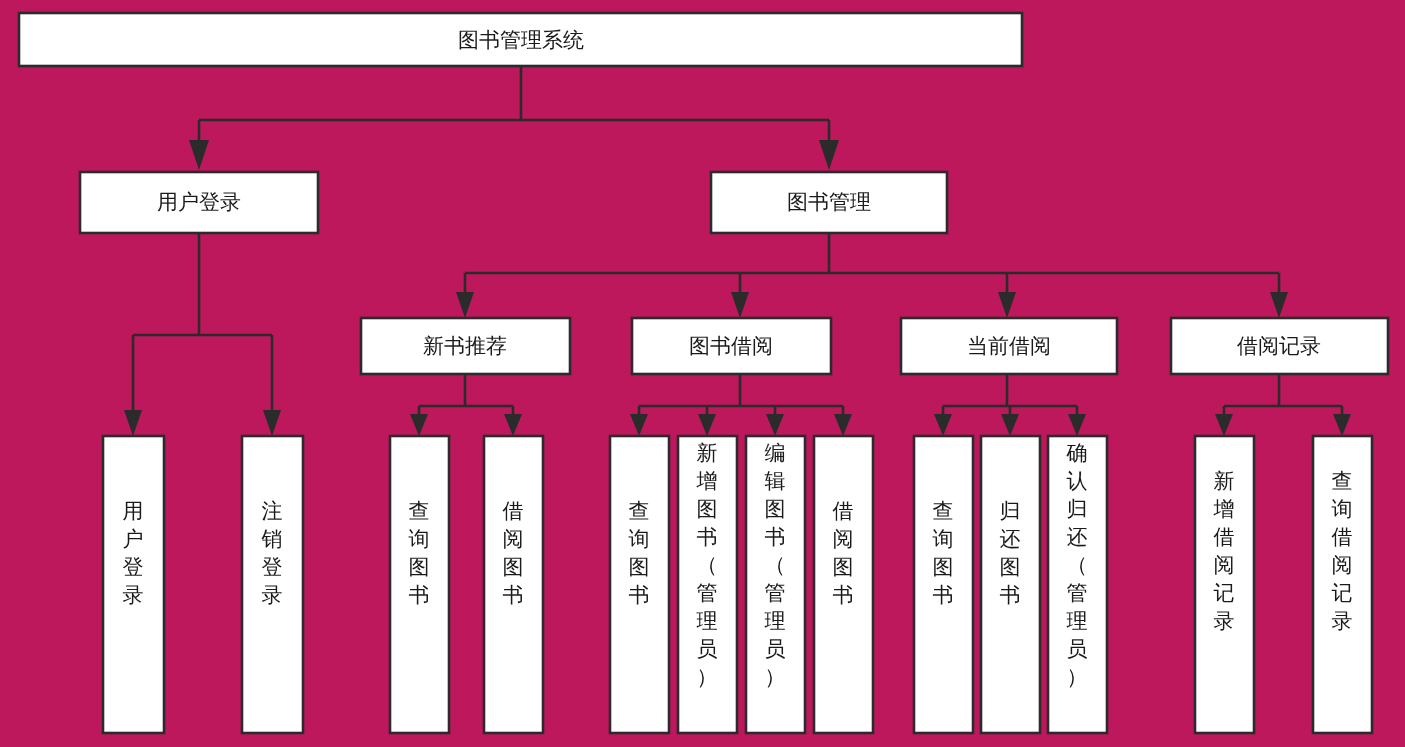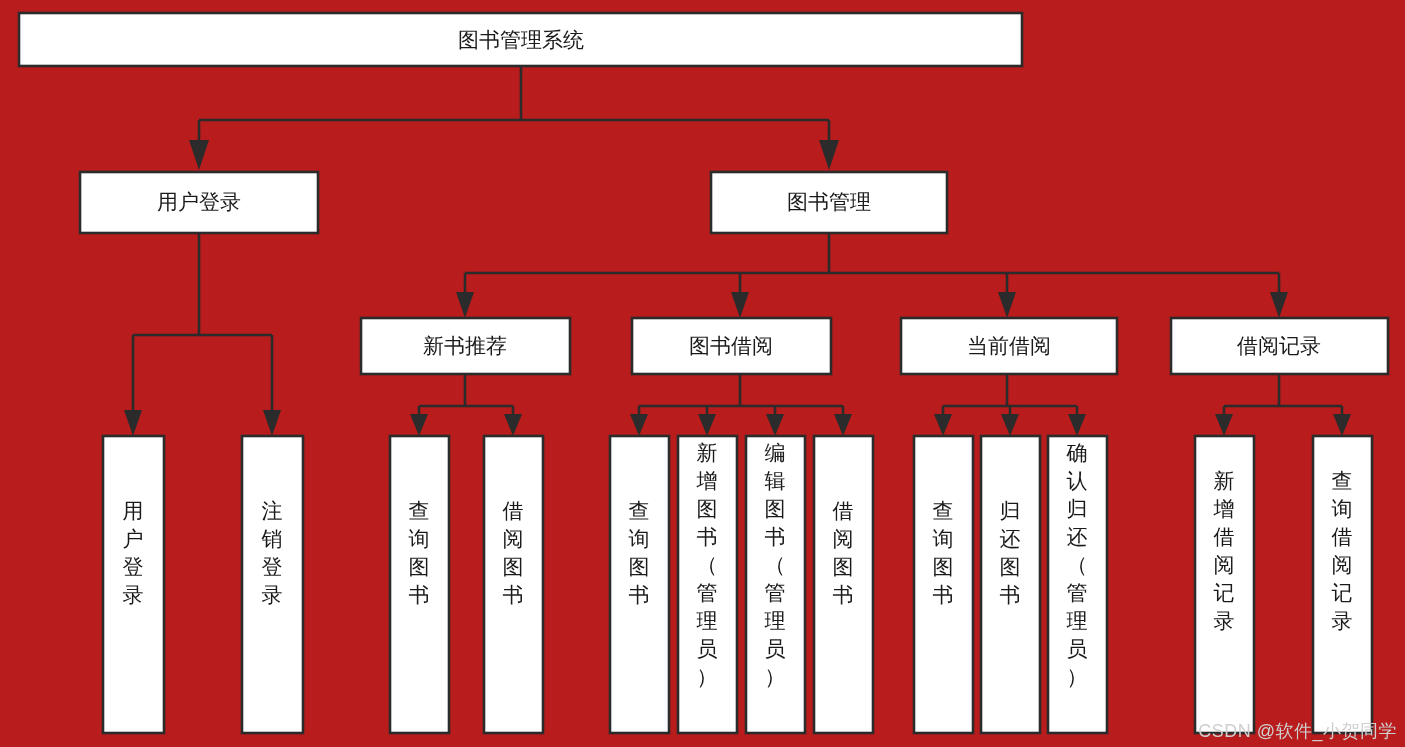--- a/index.html
+++ b/index.html
@@ -10,21 +10,21 @@
   body {
     width: 1405px;
     height: 747px;
     overflow: hidden;
     font-family: "Liberation Sans", "DejaVu Sans", sans-serif;
   }
   #diagram-root {
     position: relative;
     width: 1405px;
     height: 747px;
-    background: #b91c1c;
+    background: #be185d;
   }
   svg.diagram-canvas {
     position: absolute;
     left: 0;
     top: 0;
     width: 1405px;
     height: 747px;
     display: block;
   }
   .node-box {
@@ -242,15 +242,14 @@
       <text class="node-label-vertical" x="1224" y="488"><tspan x="1224" y="488">新</tspan><tspan x="1224" y="516">增</tspan><tspan x="1224" y="544">借</tspan><tspan x="1224" y="572">阅</tspan><tspan x="1224" y="600">记</tspan><tspan x="1224" y="628">录</tspan></text>
     </g>
 
     <g>
       <rect class="node-box" x="1313" y="436" width="59" height="297"></rect>
       <text class="node-label-vertical" x="1342" y="488"><tspan x="1342" y="488">查</tspan><tspan x="1342" y="516">询</tspan><tspan x="1342" y="544">借</tspan><tspan x="1342" y="572">阅</tspan><tspan x="1342" y="600">记</tspan><tspan x="1342" y="628">录</tspan></text>
     </g>
 
   </svg>
 
-  <div class="watermark-text">CSDN @软件_小贺同学</div>
 
 </div>
 
 </body></html>

